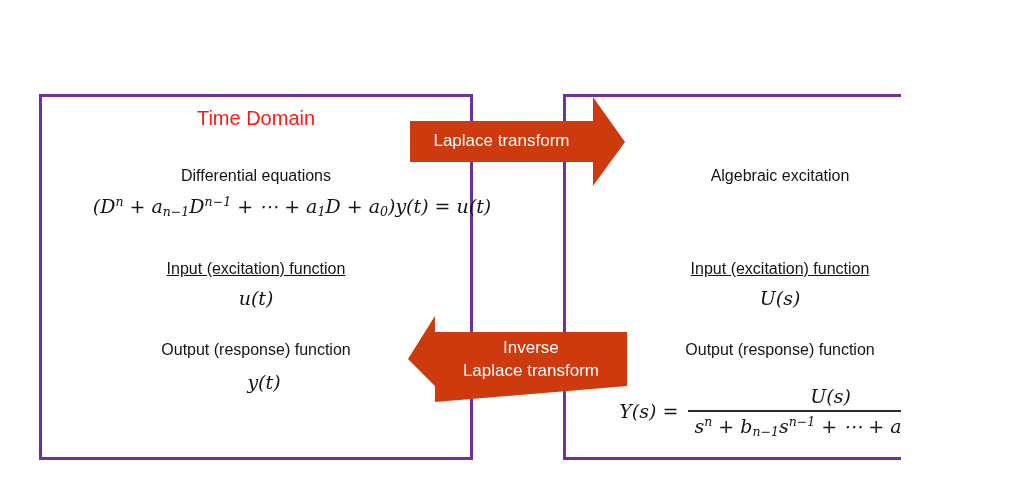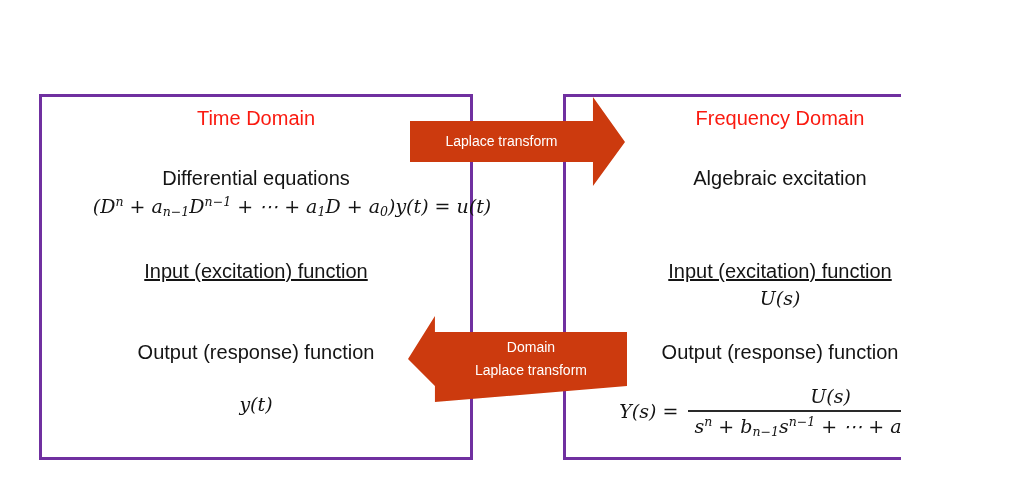--- a/index.html
+++ b/index.html
@@ -35,40 +35,40 @@
     left: 0;
     width: 100%;
     text-align: center;
     white-space: nowrap;
   }
   .box-title {
     font-size: 20px;
     color: #FA1A10;
     top: 10px;
   }
-  .label-text { font-size: 20px; }
+  .label-text { font-size: 16px; }
   .math {
     font-family: "DejaVu Serif", serif;
     font-style: italic;
     font-size: 19px;
   }
   .math sup, .math sub {
     font-size: 66%;
     font-style: italic;
     line-height: 0;
   }
   .math sup { vertical-align: 0.55em; }
   .math sub { vertical-align: -0.25em; }
 
   .t-eqlabel   { top: 70px; }
   .t-equation  { top: 98px; padding-left: 36px; }
   .t-input     { top: 163px; text-decoration: underline; }
   .t-inputval  { top: 190px; }
   .t-output    { top: 244px; }
-  .t-outputval { top: 296px; }
+  .t-outputval { top: 274px; padding-left: 8px; }
 
   .fraction-row {
     position: absolute;
     top: 288px;
     left: 16px;
     width: 100%;
     display: flex;
     justify-content: center;
     align-items: center;
   }
@@ -122,57 +122,57 @@
     height: 62.8%;
     width: 87.7%;
     display: flex;
     flex-direction: column;
     align-items: center;
     justify-content: center;
     line-height: 23px;
   }
   .arrow-label {
     color: #ffffff;
-    font-size: 14px;
+    font-size: 17px;
     white-space: nowrap;
   }
 </style>
 </head>
 <body>
 
 <div class="canvas">
 
   <div class="domain-box box-left">
     <div class="line box-title">Time Domain</div>
     <div class="line label-text t-eqlabel">Differential equations</div>
     <div class="line math t-equation">(D<sup>n</sup> + a<sub>n−1</sub>D<sup>n−1</sup> + ⋯ + a<sub>1</sub>D + a<sub>0</sub>)y(t) = u(t)</div>
     <div class="line label-text t-input">Input (excitation) function</div>
+    <div class="line math t-inputval">u(t)</div>
     <div class="line label-text t-output">Output (response) function</div>
     <div class="line math t-outputval">y(t)</div>
   </div>
 
   <div class="domain-box box-right">
-    <div class="line box-title">Frequency Domain</div>
     <div class="line label-text t-eqlabel">Algebraic excitation</div>
     <div class="line label-text t-input">Input (excitation) function</div>
     <div class="line math t-inputval">U(s)</div>
     <div class="line label-text t-output">Output (response) function</div>
     <div class="fraction-row math">
       <span class="fraction-lhs">Y(s) =</span>
       <span class="fraction-stack">
         <span class="fraction-num">U(s)</span>
         <span class="fraction-den">s<sup>n</sup> + b<sub>n−1</sub>s<sup>n−1</sup> + ⋯ + a<sub>1</sub>s + a<sub>0</sub></span>
       </span>
     </div>
   </div>
 
   <div class="arrow arrow-forward">
     <div class="arrow-label">Laplace transform</div>
   </div>
 
   <div class="arrow arrow-inverse">
     <div class="arrow-label">
-      <span>Domain</span>
+      <span>Inverse</span>
       <span>Laplace transform</span>
     </div>
   </div>
 
 </div>
 
 </body></html>

